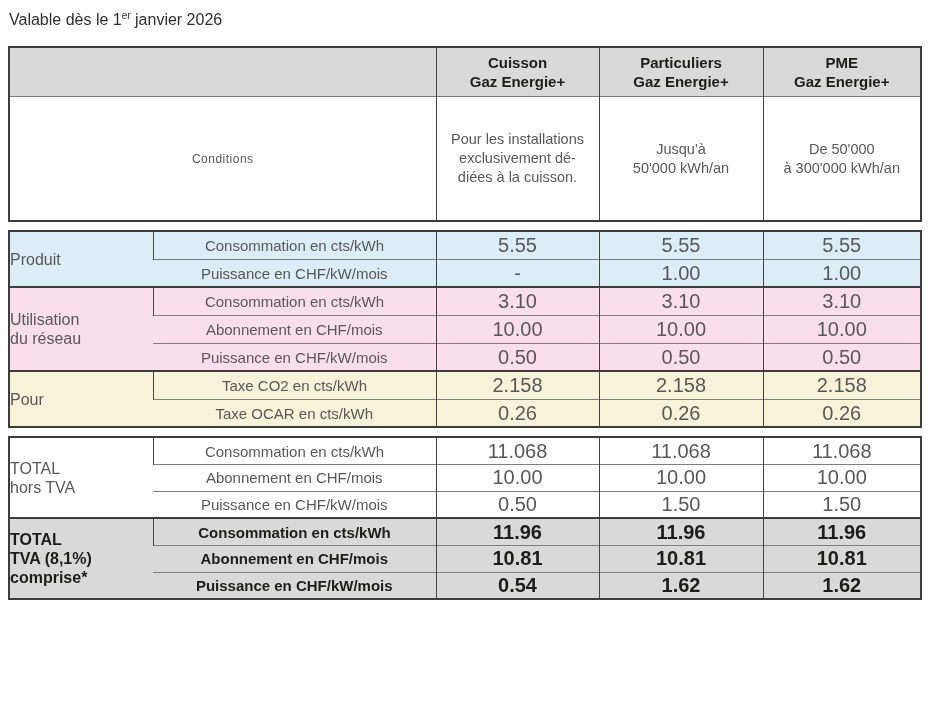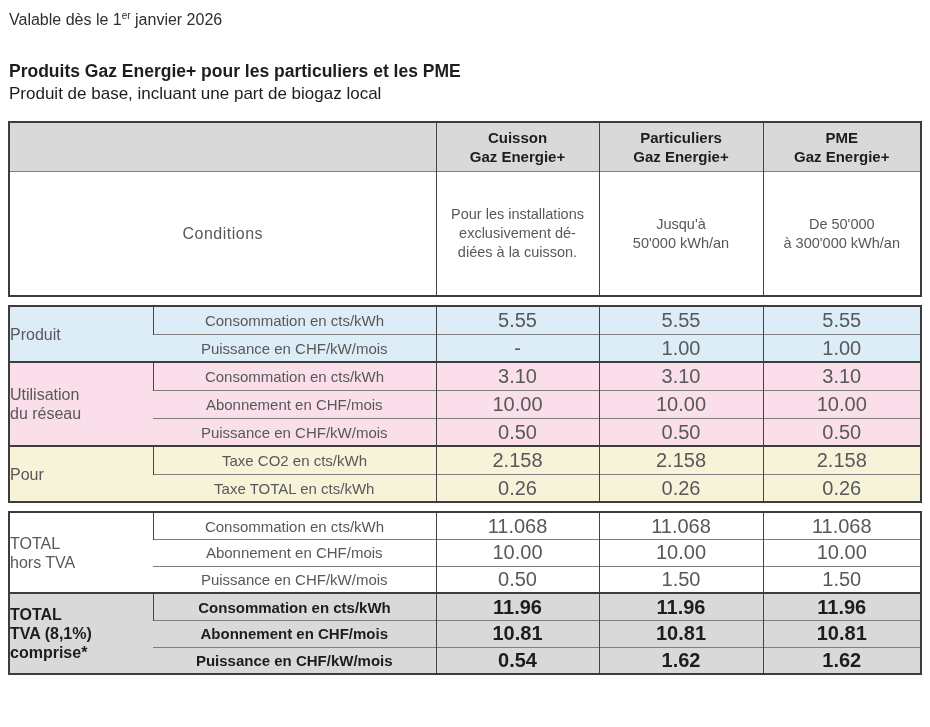--- a/index.html
+++ b/index.html
@@ -64,21 +64,21 @@
     white-space: pre-line;
     line-height: 19px;
   }
   .cond-row td {
     height: 123px;
     background: #ffffff;
     vertical-align: middle;
   }
   .cond-merged {
     text-align: center;
-    font-size: 16px;
+    font-size: 12px;
     letter-spacing: 0.5px;
     color: #58585a;
   }
   .cond {
     text-align: center;
     font-size: 14.5px;
     white-space: pre-line;
     line-height: 19px;
     color: #58585a;
   }
@@ -115,24 +115,20 @@
     color: #3a3a3a;
   }
 </style>
 </head>
 <body>
 
 <div class="page">
 
   <div class="validity"><span>Valable dès le 1</span><sup>er</sup><span> janvier 2026</span></div>
 
-  <div class="title-block">
-    <div class="page-title">Produits Gaz Energie+ pour les particuliers et les PME</div>
-    <div class="page-subtitle">Produit de base, incluant une part de biogaz local</div>
-  </div>
 
   <div class="tables">
 
     <table class="blk">
       <colgroup>
           <col style="width:144px">
           <col style="width:283px">
           <col style="width:163px">
           <col style="width:164px">
           <col style="width:158px">
@@ -203,21 +199,21 @@
           <td class="val">0.50</td>
         </tr>
         <tr class="bg-yellow r sec-top">
           <td class="cat" rowspan="2">Pour</td>
           <td class="lbl">Taxe CO2 en cts/kWh</td>
           <td class="val">2.158</td>
           <td class="val">2.158</td>
           <td class="val">2.158</td>
         </tr>
         <tr class="bg-yellow r">
-          <td class="lbl">Taxe TOTAL en cts/kWh</td>
+          <td class="lbl">Taxe OCAR en cts/kWh</td>
           <td class="val">0.26</td>
           <td class="val">0.26</td>
           <td class="val">0.26</td>
         </tr>
       </tbody>
     </table>
 
     <table class="blk">
       <colgroup>
           <col style="width:144px">

